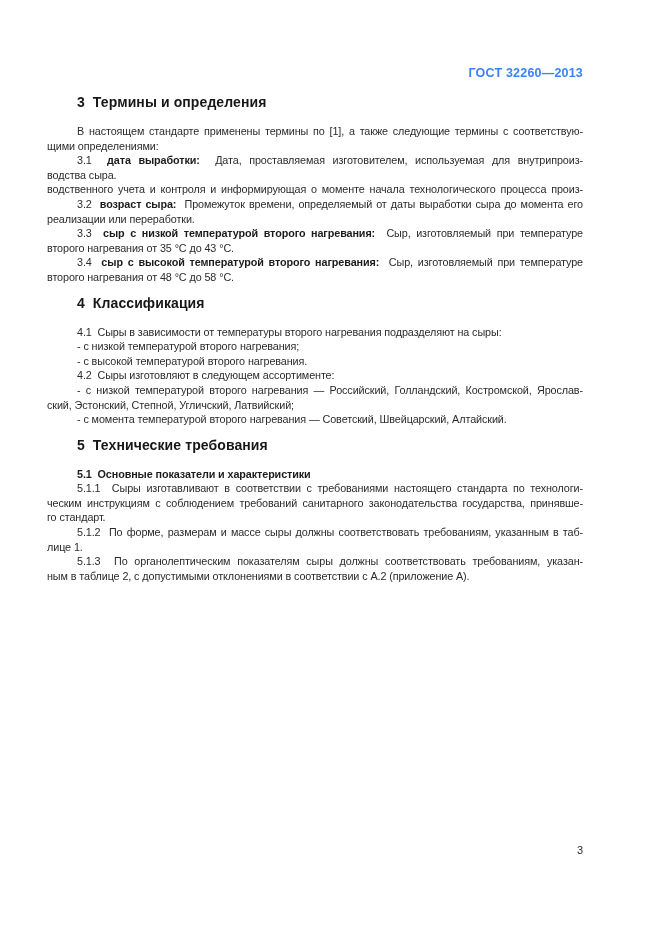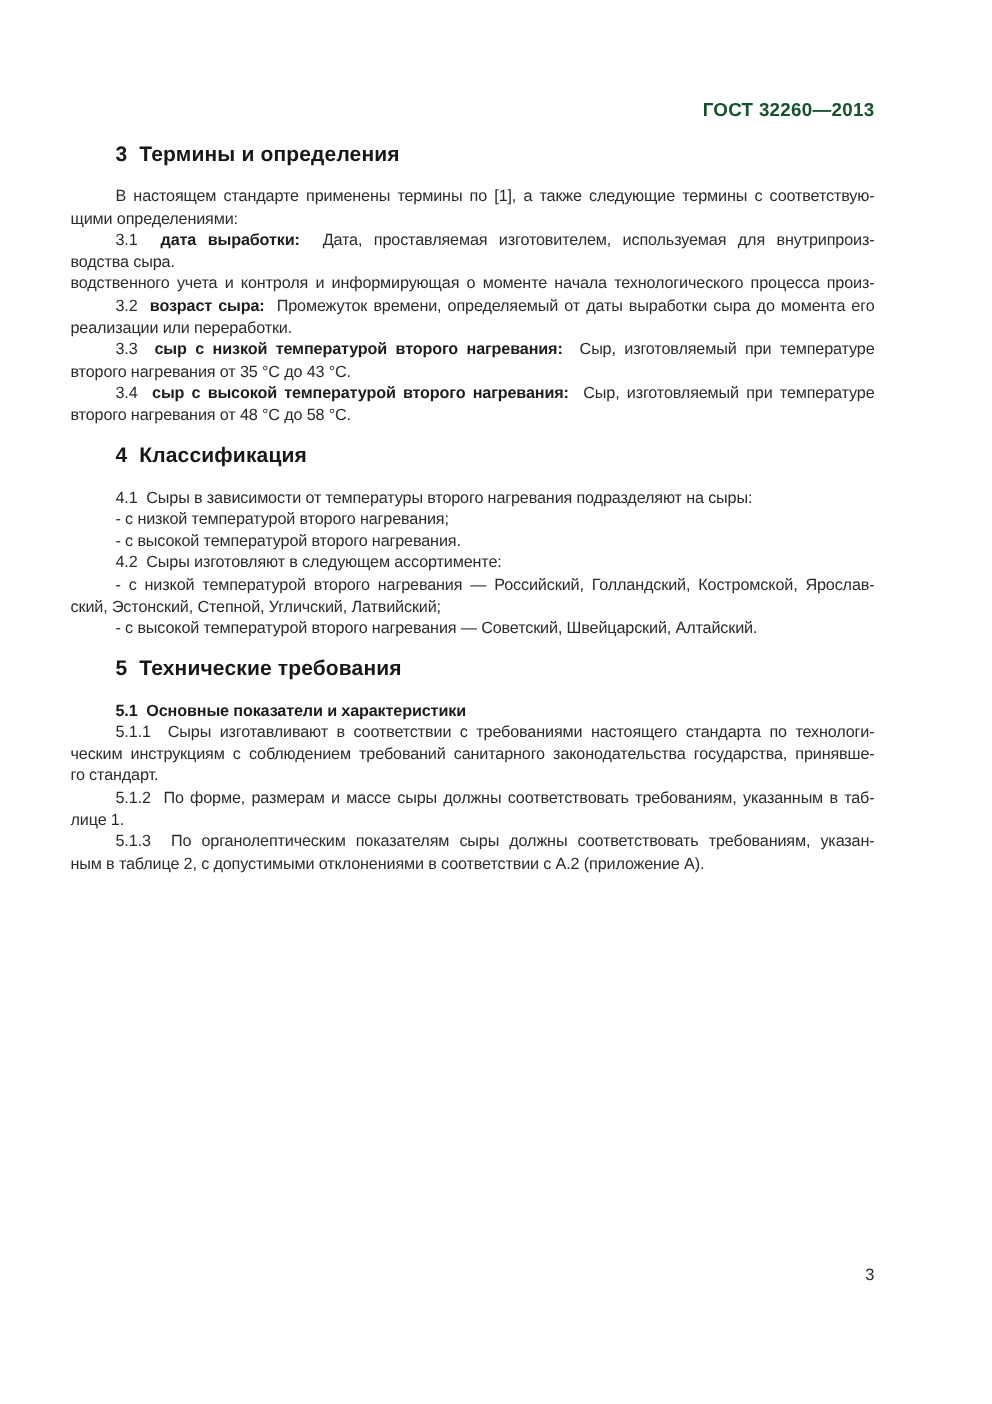--- a/index.html
+++ b/index.html
@@ -18,21 +18,21 @@
   }
   .doc-header {
     position: absolute;
     top: 66px;
     left: 47px;
     width: 536px;
     text-align: right;
     font-weight: bold;
     font-size: 12.5px;
     line-height: 15px;
-    color: #14532d;
+    color: #3b82f6;
     letter-spacing: 0.2px;
   }
   .content {
     position: absolute;
     top: 84px;
     left: 47px;
     width: 536px;
   }
   .h1 {
     font-size: 14px;
@@ -107,21 +107,21 @@
         <div class="ln"><span>второго нагревания от 48 °С до 58 °С.</span></div>
       </div>
       <div class="h1">4&nbsp; Классификация</div>
       <div class="para">
         <div class="ln first"><span>4.1&nbsp; Сыры в зависимости от температуры второго нагревания подразделяют на сыры:</span></div>
         <div class="ln first"><span>- с низкой температурой второго нагревания;</span></div>
         <div class="ln first"><span>- с высокой температурой второго нагревания.</span></div>
         <div class="ln first"><span>4.2&nbsp; Сыры изготовляют в следующем ассортименте:</span></div>
         <div class="ln first j"><span>- с низкой температурой второго нагревания — Российский, Голландский, Костромской, Ярослав-</span></div>
         <div class="ln"><span>ский, Эстонский, Степной, Угличский, Латвийский;</span></div>
-        <div class="ln first"><span>- с высокой температурой второго нагревания — Советский, Швейцарский, Алтайский.</span></div>
+        <div class="ln first"><span>- с момента температурой второго нагревания — Советский, Швейцарский, Алтайский.</span></div>
       </div>
       <div class="h1">5&nbsp; Технические требования</div>
       <div class="para">
         <div class="ln first"><span class="b">5.1&nbsp; Основные показатели и характеристики</span></div>
       </div>
       <div class="para">
         <div class="ln first j"><span>5.1.1&nbsp; Сыры изготавливают в соответствии с требованиями настоящего стандарта по технологи-</span></div>
         <div class="ln j"><span>ческим инструкциям с соблюдением требований санитарного законодательства государства, принявше-</span></div>
         <div class="ln"><span>го стандарт.</span></div>
       </div>

